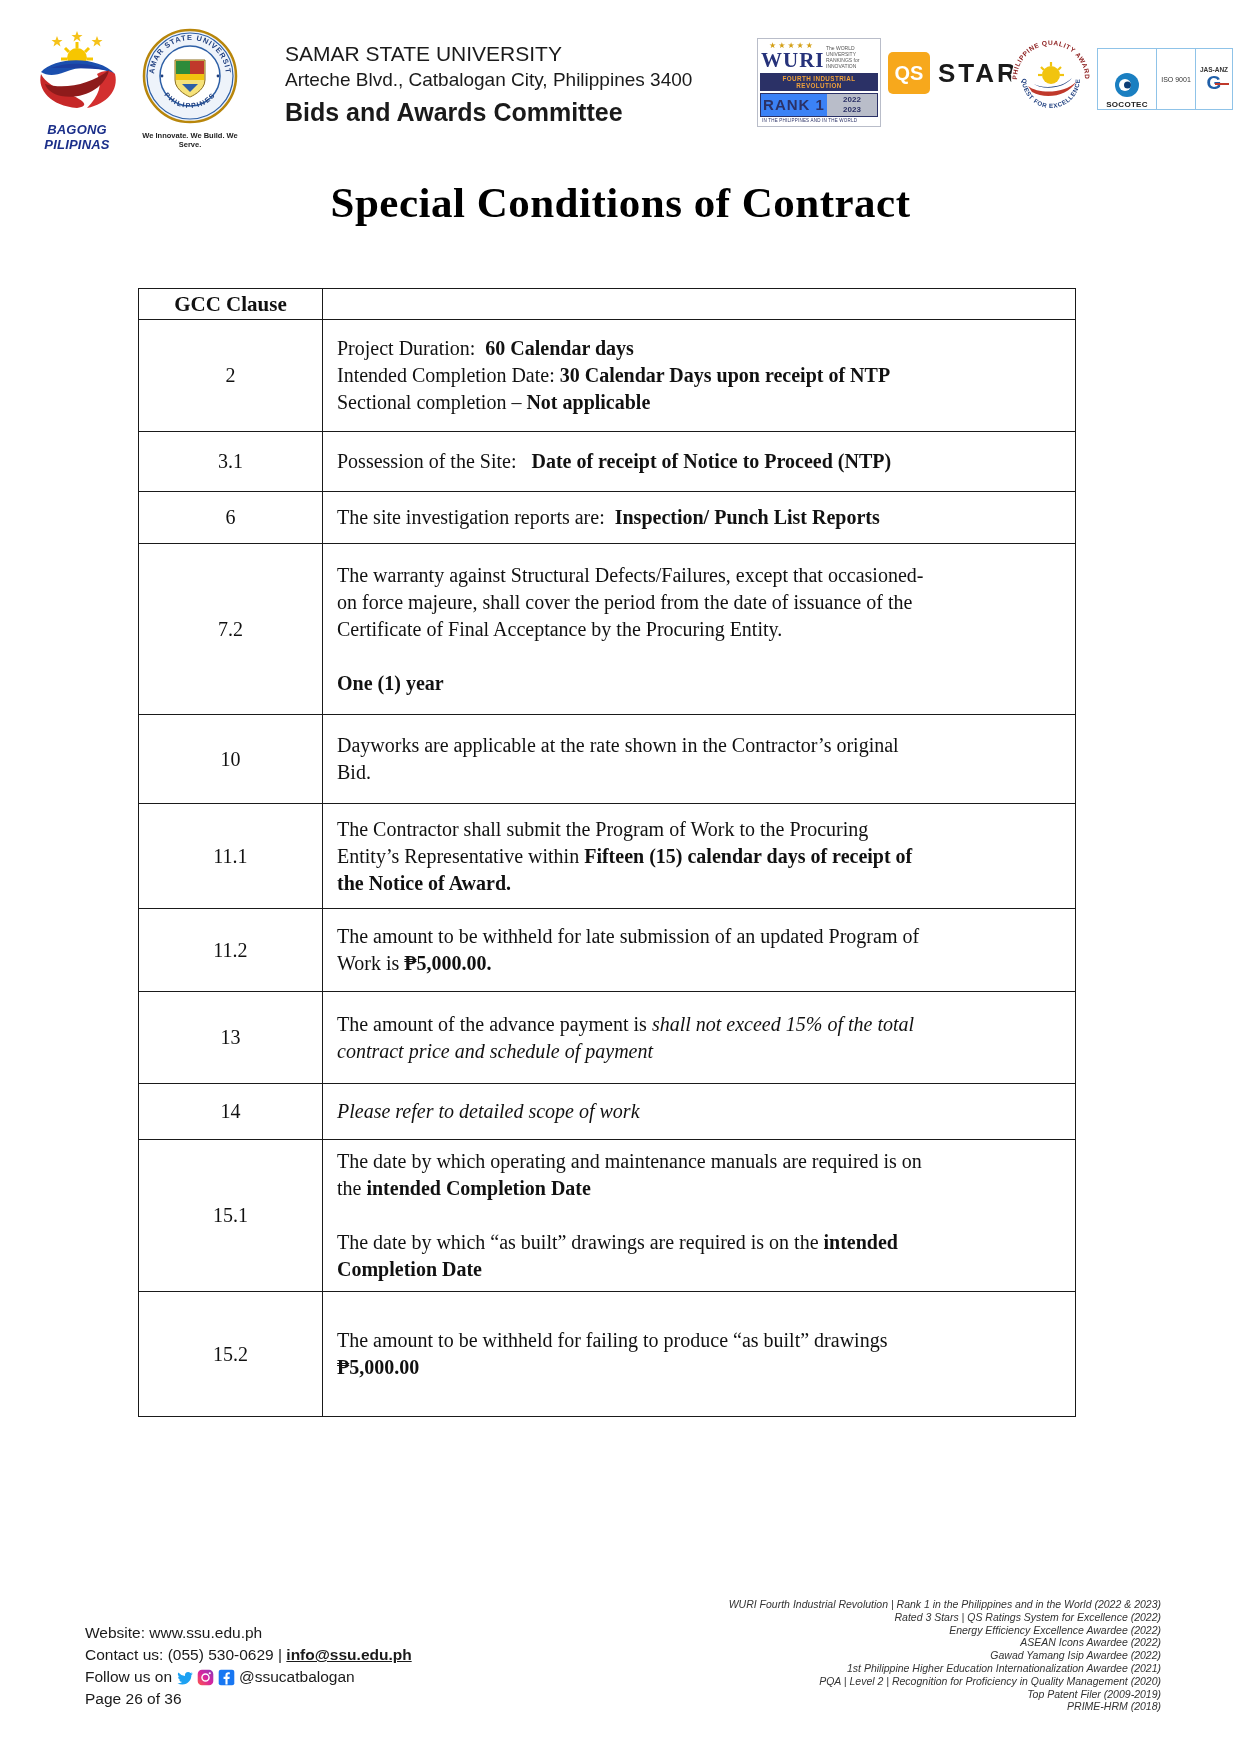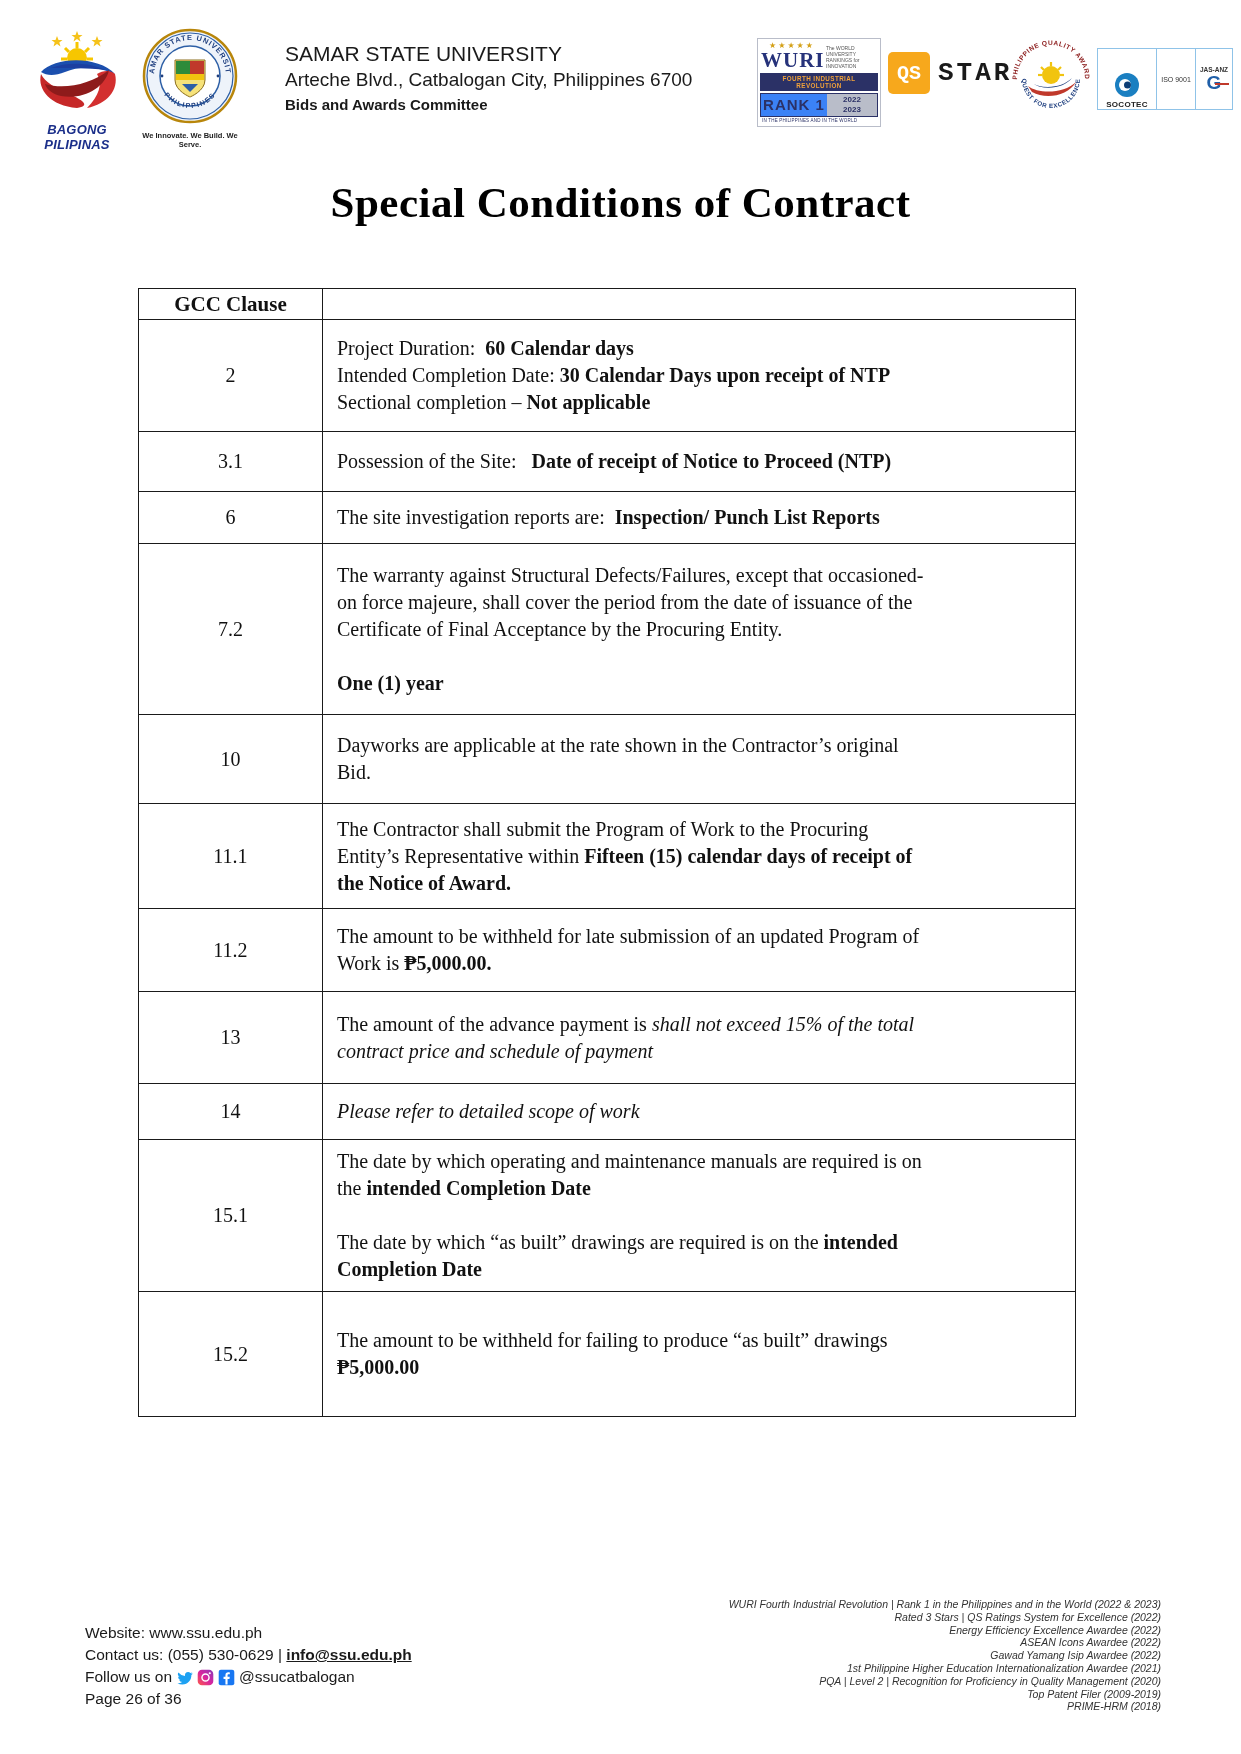--- a/index.html
+++ b/index.html
@@ -14,21 +14,21 @@
   .hdr-item { position:absolute; }
   #bp-logo { left:18px; top:28px; width:118px; text-align:center; }
   .bp-label { font-family:"Liberation Sans", sans-serif; font-style:italic; font-weight:bold;
               font-size:13px; color:#1b2f8a; letter-spacing:.2px; margin-top:2px; }
   #ssu-seal { left:140px; top:28px; width:100px; text-align:center; }
   .seal-tagline { font-family:"Liberation Sans", sans-serif; font-weight:bold;
                   font-size:7.5px; color:#222; margin-top:3px; }
   #header-text { left:285px; top:40px; font-family:"Liberation Sans", sans-serif; }
   .ht-univ   { font-size:21px; color:#1a1a1a; line-height:27px; }
   .ht-addr   { font-size:19px; color:#1a1a1a; line-height:25px; }
-  .ht-comm   { font-size:15px; font-weight:bold; color:#1a1a1a; line-height:25px; }
+  .ht-comm   { font-size:25px; font-weight:bold; color:#1a1a1a; line-height:25px;margin-top:8px; }
 
   
   #wuri { left:757px; top:38px; width:124px; border:1px solid #b9bdc9; background:#fff;
           font-family:"Liberation Sans", sans-serif; padding:2px; }
   .wuri-top { display:flex; align-items:flex-start; gap:3px; padding:1px 1px 2px 1px;}
   .wuri-left { width:62px; text-align:center; }
   .wuri-stars { color:#d4a017; font-size:8px; letter-spacing:2px; line-height:8px; }
   .wuri-name { font-family:"Liberation Serif", serif; font-weight:bold; color:#26327a;
                font-size:21px; line-height:21px; letter-spacing:1px; }
   .wuri-tagline { font-size:5px; color:#555; line-height:6px; padding-top:3px; width:52px; }
@@ -36,21 +36,21 @@
                text-align:center; padding:2px 0; letter-spacing:.4px; }
   .wuri-rankrow { display:flex; border:1px solid #2b3166; margin-top:2px; }
   .wuri-rank { flex:1; color:#2b3166; font-weight:bold; font-size:15px; text-align:center;
                line-height:22px; letter-spacing:1px; background:#3b82f6; }
   .wuri-years { width:50px; background:#b9bdc9; color:#2b3166; font-weight:bold;
                 font-size:8px; line-height:10px; text-align:center; padding:1px 0; }
   .wuri-sub { font-size:4.5px; color:#2b3166; text-align:left; padding:1px 2px; letter-spacing:.2px;}
 
   
   #qs { left:888px; top:52px; display:flex; align-items:center; gap:8px;
-        font-family:Liberation Mono, monospace; }
+        font-family:Liberation Sans, sans-serif; }
   .qs-box { width:42px; height:42px; background:#f7a81c; border-radius:5px; display:flex;
             align-items:center; justify-content:center; color:#fff; font-weight:bold; font-size:20px; }
   .qs-stars { font-size:26px; font-weight:bold; letter-spacing:3px; color:#1a1a1a; }
 
   #pqa { left:1010px; top:38px; }
   #socotec { left:1097px; top:48px; width:136px; height:62px; border:1px solid #8fc3e8;
              background:#fff; display:flex; font-family:"Liberation Sans", sans-serif; }
   .soc-left { width:58px; display:flex; flex-direction:column; align-items:center; justify-content:flex-end; }
   .soc-name { font-size:8px; font-weight:bold; color:#222; margin-top:2px; letter-spacing:.3px;}
   .soc-mid { width:40px; border-left:1px solid #8fc3e8; border-right:1px solid #8fc3e8;
@@ -153,21 +153,21 @@
       <rect x="34" y="46" width="28" height="6" fill="#f1c40f"></rect>
       <path d="M40,56 h16 l-8,8 Z" fill="#2d5fa6"></path>
       <circle cx="20" cy="48" r="1.4" fill="#1f3f7f"></circle>
         <circle cx="76" cy="48" r="1.4" fill="#1f3f7f"></circle>
     </svg>
     <div class="seal-tagline">We Innovate. We Build. We Serve.</div>
   </div>
 
   <div class="hdr-item" id="header-text">
     <div class="ht-univ">SAMAR STATE UNIVERSITY</div>
-    <div class="ht-addr">Arteche Blvd., Catbalogan City, Philippines 6700</div>
+    <div class="ht-addr">Arteche Blvd., Catbalogan City, Philippines 3400</div>
     <div class="ht-comm">Bids and Awards Committee</div>
   </div>
 
   <div class="hdr-item" id="wuri">
     <div class="wuri-top">
       <div class="wuri-left">
         <div class="wuri-stars">★★★★★</div>
         <div class="wuri-name">WURI</div>
       </div>
       <div class="wuri-tagline">The WORLD UNIVERSITY RANKINGS for INNOVATION</div>

